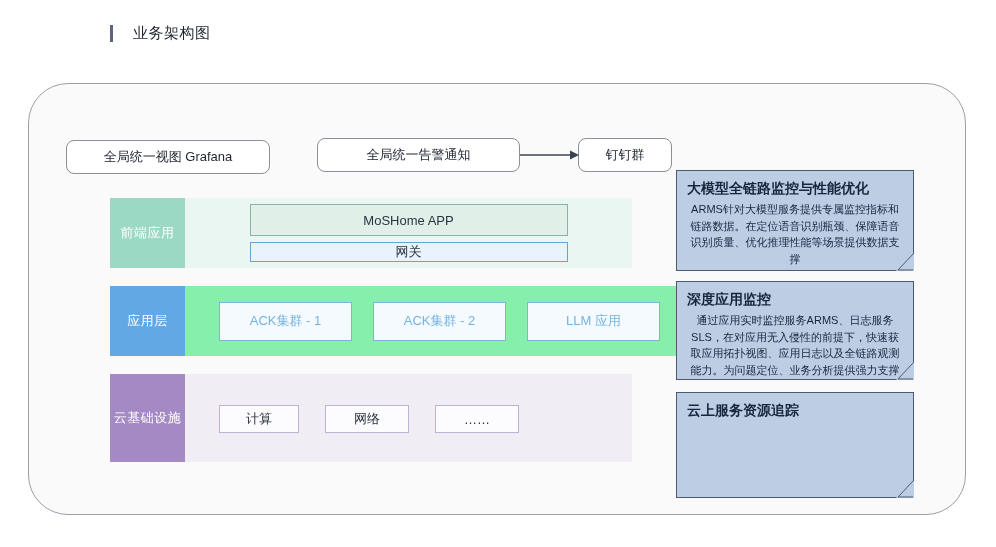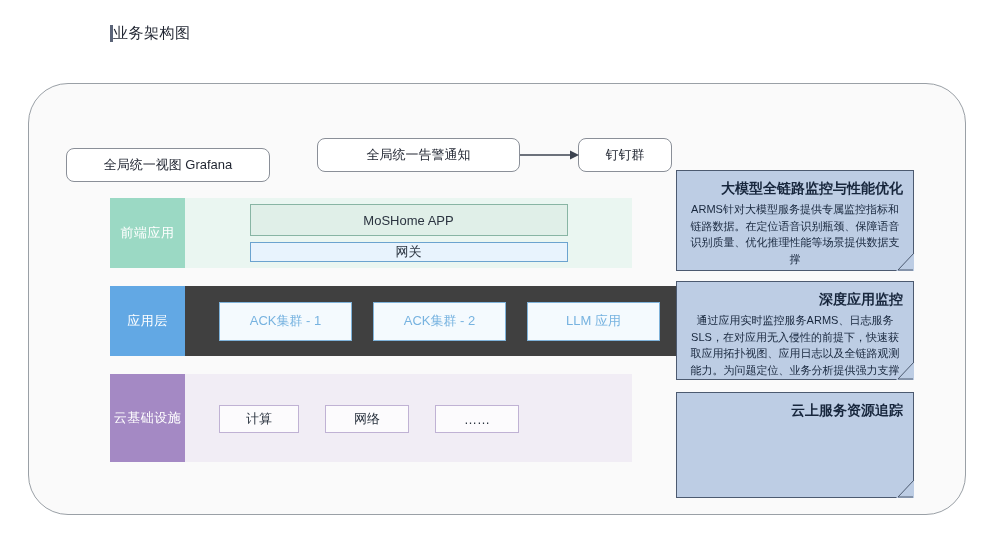--- a/index.html
+++ b/index.html
@@ -15,21 +15,21 @@
     position: relative;
   }
 
   
   .page-title {
     position: absolute;
     left: 110px;
     top: 24px;
     display: flex;
     align-items: center;
-    gap: 0;
+    gap: 20px;
   }
   .title-bar {
     width: 3px;
     height: 17px;
     background: #5b6478;
     display: block;
   }
   .title-text {
     font-size: 15px;
     color: #1f2430;
@@ -56,21 +56,21 @@
     border: 1px solid #8a8f98;
     border-radius: 8px;
     background: #ffffff;
     display: flex;
     align-items: center;
     justify-content: center;
     font-size: 13px;
     color: #1f2430;
     box-sizing: border-box;
   }
-  .pill-grafana { left: 66px;  top: 148px; width: 204px; }
+  .pill-grafana { left: 66px;  top: 140px; width: 204px; }
   .pill-alert   { left: 317px; top: 138px; width: 203px; }
   .pill-ding    { left: 578px; top: 138px; width: 94px;  }
 
   .arrow-connector {
     position: absolute;
     left: 520px;
     top: 148px;
     width: 60px;
     height: 14px;
   }
@@ -104,21 +104,21 @@
     position: relative;
     display: flex;
     flex-direction: column;
     justify-content: center;
     align-items: center;
     gap: 6px;
     padding: 6px 31px;
     box-sizing: border-box;
   }
   .panel-frontend { background: #eaf6f1; }
-  .panel-app      { background: #404040; }
+  .panel-app      { background: #86efac; }
   .panel-infra    { background: #f1edf5; }
 
   
   .box-app {
     width: 318px;
     height: 40px;
     background: #e0efe8;
     border: 1px solid #88b5a4;
     display: flex;
     align-items: center;
@@ -206,21 +206,21 @@
     padding: 8px 10px 10px 10px;
     color: #17263c;
   }
   .callout-1 { top: 170px; height: 101px; }
   .callout-2 { top: 281px; height: 99px; }
   .callout-3 { top: 392px; height: 106px; }
 
   .callout-title {
     font-size: 14px;
     font-weight: bold;
-    text-align: right;
+    text-align: left;
     margin-bottom: 3px;
     line-height: 1.35;
   }
   .callout-body {
     font-size: 11px;
     line-height: 1.52;
     text-align: center;
   }
   
   .fold {

